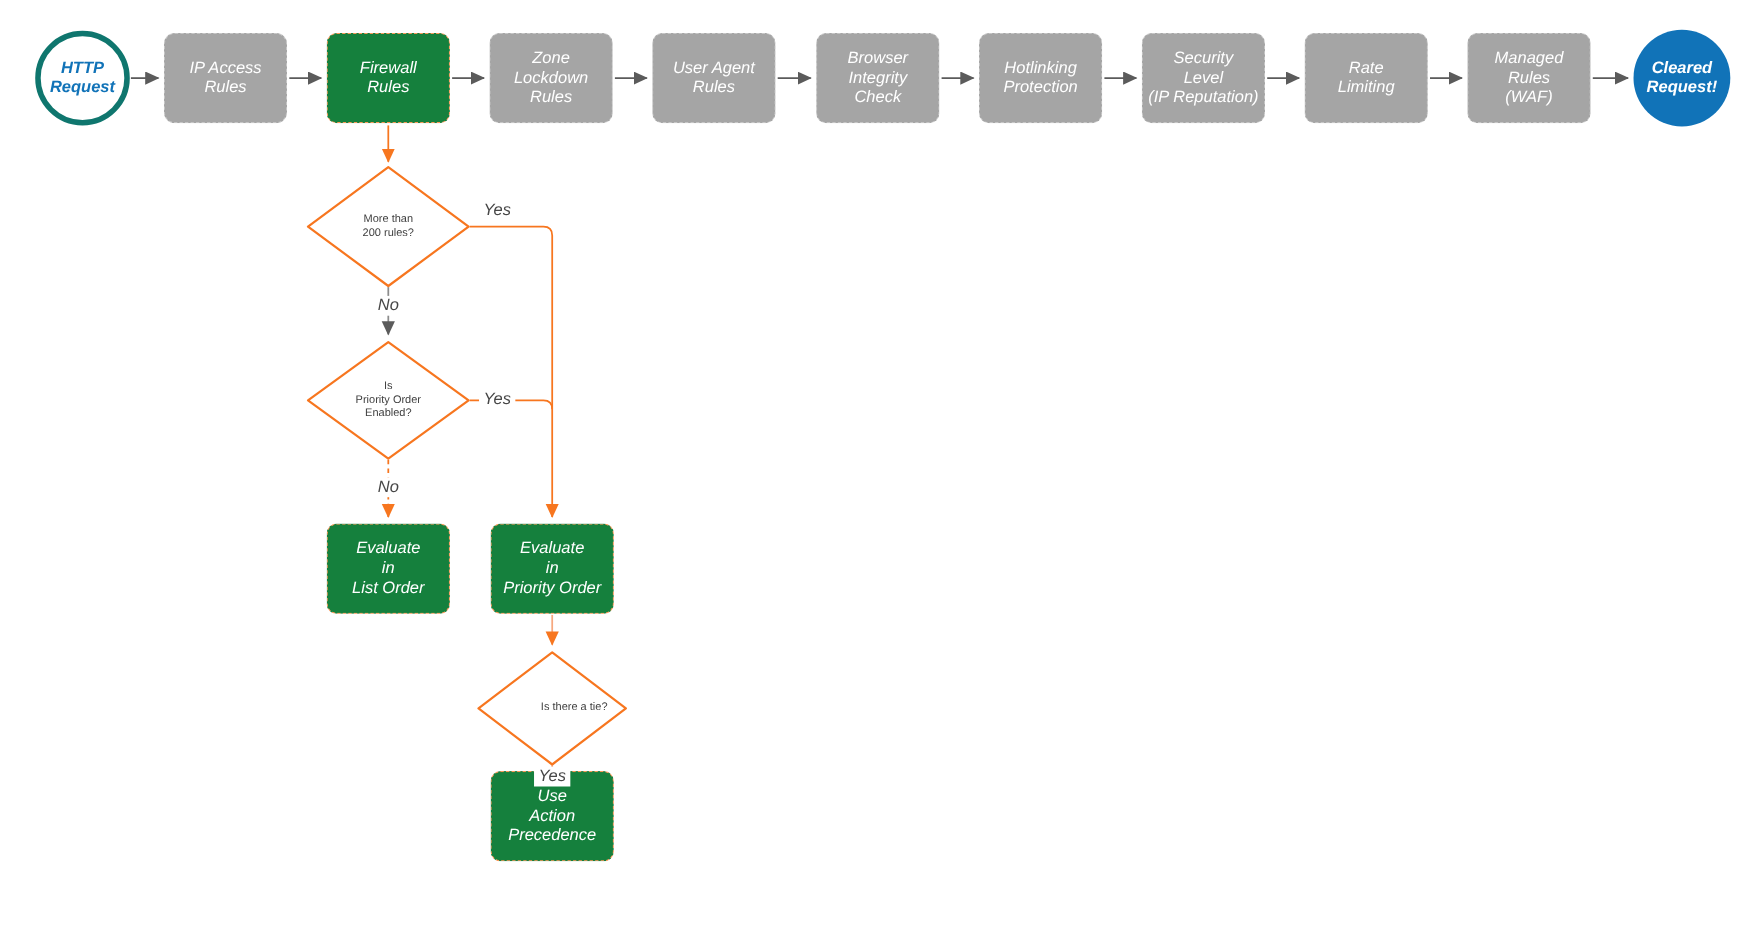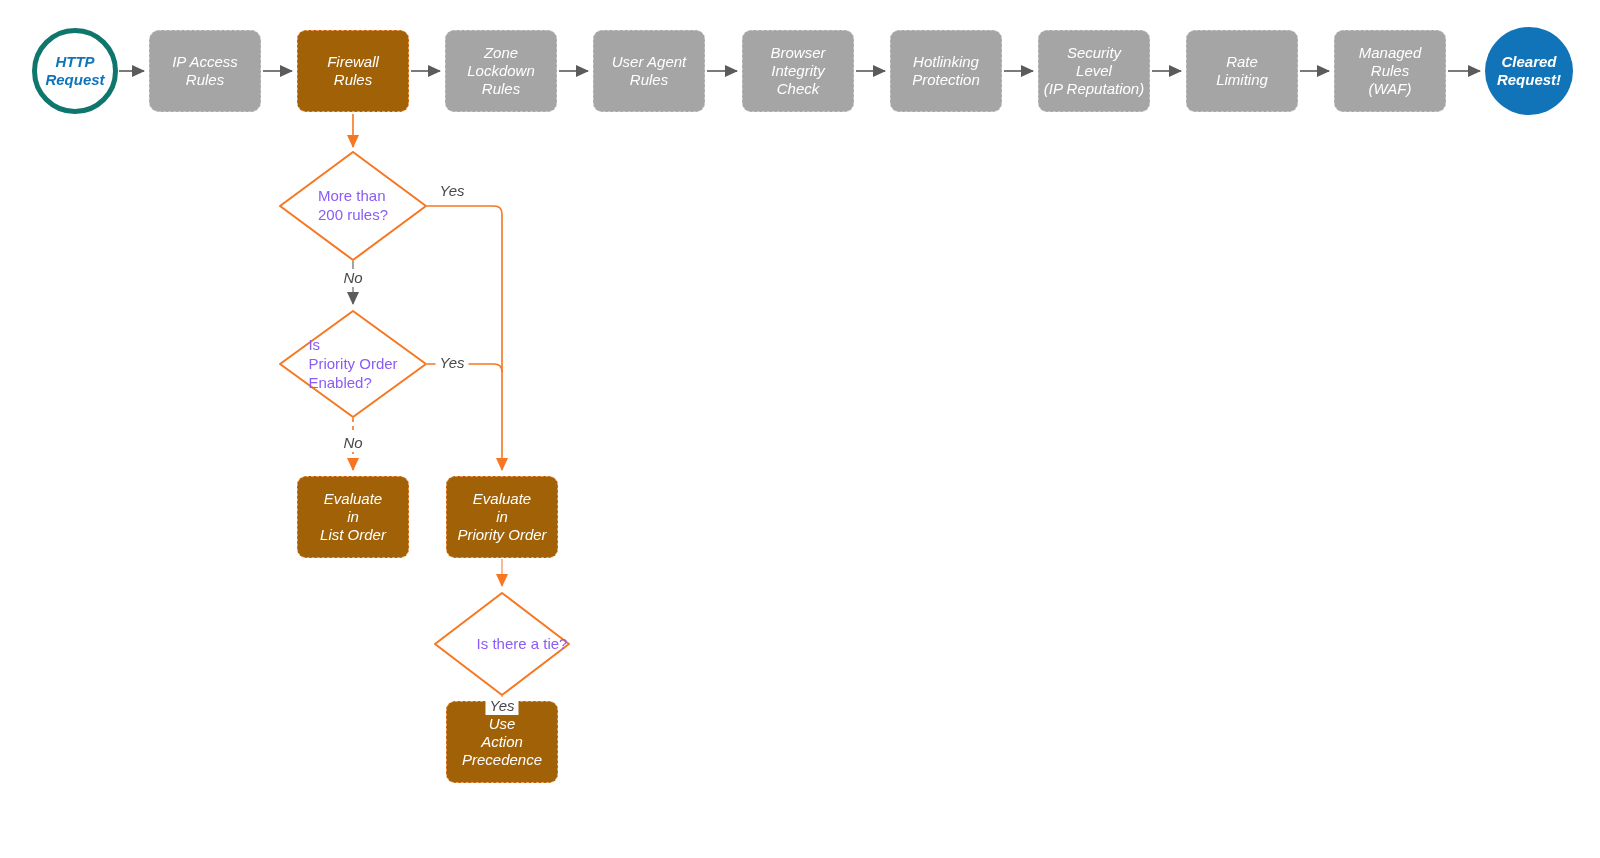--- a/index.html
+++ b/index.html
@@ -10,30 +10,30 @@
   .wires { position:absolute; left:0; top:0; width:1600px; height:858px; }
   .node {
     position:absolute; display:flex; align-items:center; justify-content:center;
     text-align:center; white-space:pre-line; box-sizing:border-box;
   }
   .box {
     width:112px; height:82px; border-radius:9px;
     color:#ffffff; font-style:italic; font-size:15px; line-height:1.22;
   }
   .box.gray   { background:#a5a5a5; border:1px dashed #c6c6c6; }
-  .box.orange { background:#a16207; border:1px dashed #f9995a;font-style:italic; }
+  .box.orange { background:#15803d; border:1px dashed #f9995a;font-style:italic; }
   .circle {
     width:86px; height:86px; border-radius:50%;
     font-style:italic; font-weight:bold; font-size:15px; line-height:1.2;
   }
   .circle.start { background:#ffffff; border:5px solid #0f766e; color:#1173b8; }
   .circle.end   { background:#1173b8; color:#ffffff; width:88px; height:88px; }
   .diamond-label {
     position:absolute; transform:translate(-50%,-50%);
-    color:#8b5cf6; font-size:15px; line-height:1.25; text-align:left;
+    color:#404040; font-size:10px; line-height:1.25; text-align:center;
     white-space:pre-line;
   }
   .edge-label {
     position:absolute; transform:translate(-50%,-50%);
     color:#474747; font-size:15px; font-style:italic;
     background:#ffffff; padding:0 4px; line-height:1.2;
   }
 </style>
 </head>
 <body>

